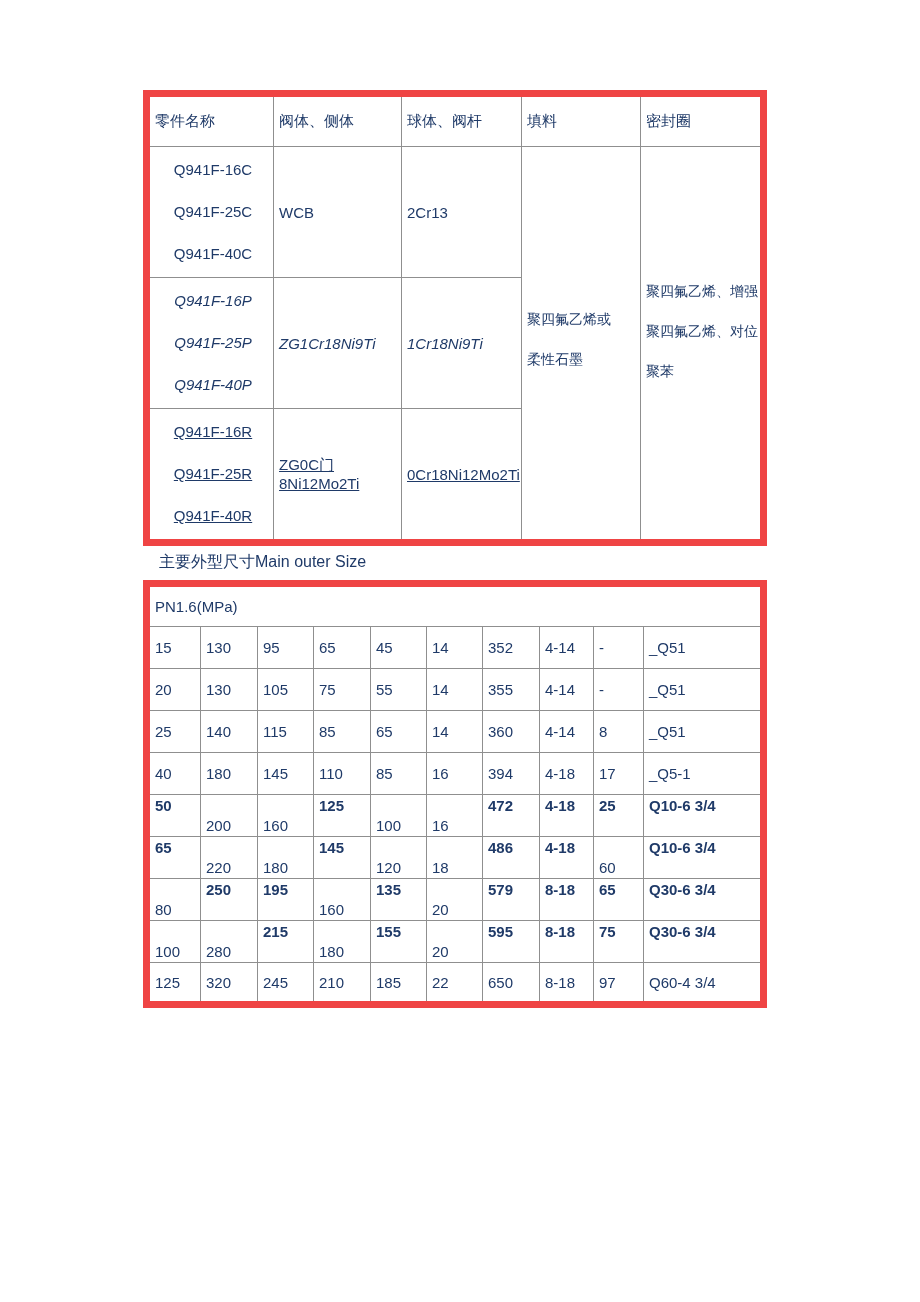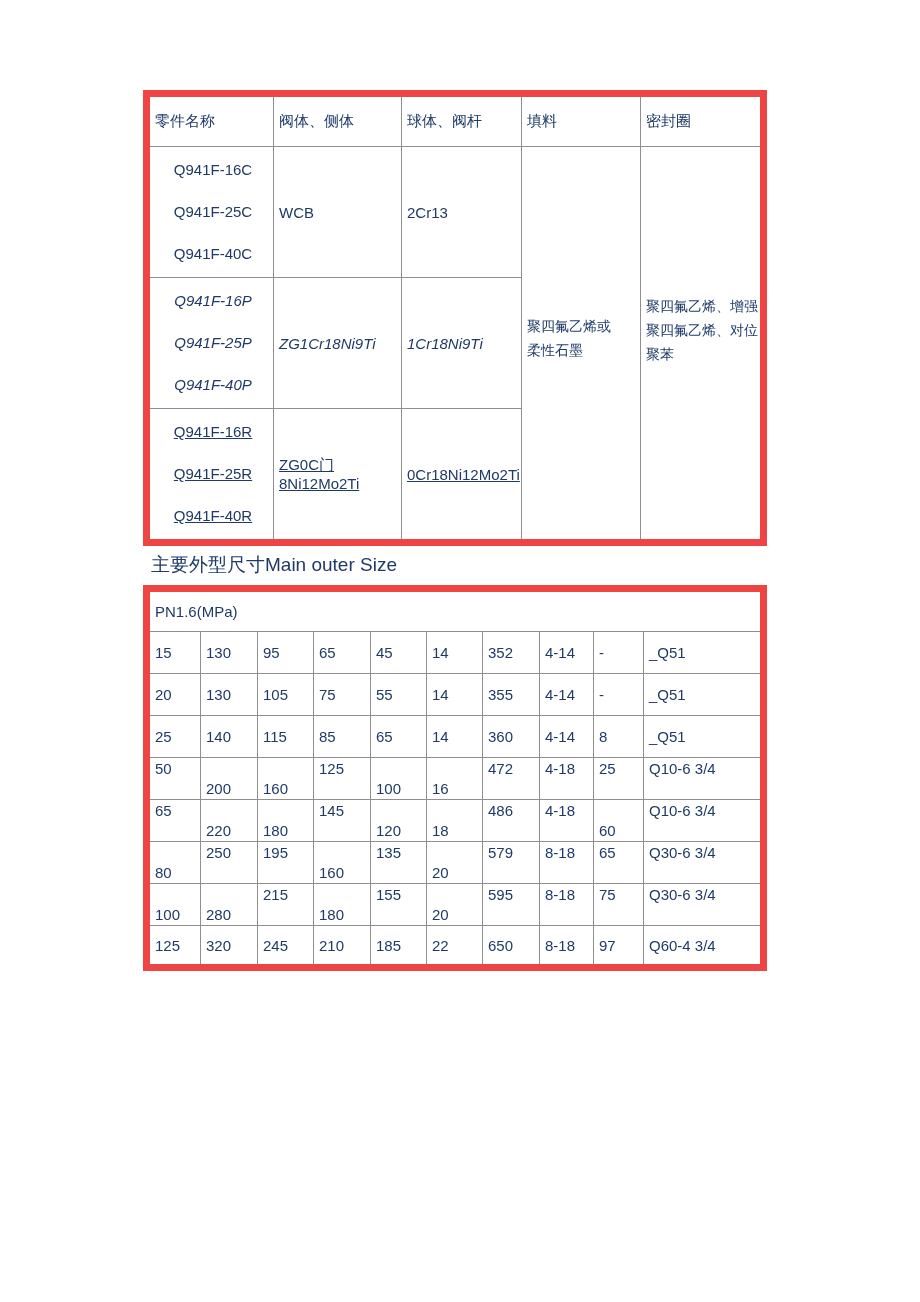--- a/index.html
+++ b/index.html
@@ -38,38 +38,37 @@
   .t1 tbody tr { height: 127px; }
   .t1 tbody tr:nth-child(2) { height: 131px; font-style: italic; }
   .t1 tbody tr:nth-child(3) { height: 131px; text-decoration: underline; }
   .models {
     white-space: pre-line;
     line-height: 42px;
     text-align: center;
   }
   .span-cell {
     white-space: pre-line;
-    line-height: 24px;
+    line-height: 40px;
     font-size: 14px;
     vertical-align: middle;
-    font-family: Liberation Mono, monospace;
   }
   .packing { padding-bottom: 10px; }
   .seal    { padding-bottom: 26px; }
   
   .caption {
-    margin: 6px 0 7px 8px;
-    font-size: 19px;
+    margin: 6px 0 7px 16px;
+    font-size: 16px;
   }
   
   .pn-row   { height: 43px; }
   .head-row { height: 80px; }
   .t2 th { white-space: pre-line; line-height: 1.45; }
   .t2 tr.data-row { height: 42px; }
-  .va-t { vertical-align: top; }
+  .va-t { vertical-align: top; font-weight: bold; }
   .va-m { vertical-align: middle; }
   .va-b { vertical-align: bottom; }
 </style>
 </head>
 <body>
 
 <div class="doc">
 
   <table class="t1">
     <colgroup>
@@ -167,20 +166,32 @@
           <td class="va-m">115</td>
           <td class="va-m">85</td>
           <td class="va-m">65</td>
           <td class="va-m">14</td>
           <td class="va-m">360</td>
           <td class="va-m">4-14</td>
           <td class="va-m">8</td>
           <td class="va-m">_Q51</td>
         </tr>
         <tr class="data-row">
+          <td class="va-m">40</td>
+          <td class="va-m">180</td>
+          <td class="va-m">145</td>
+          <td class="va-m">110</td>
+          <td class="va-m">85</td>
+          <td class="va-m">16</td>
+          <td class="va-m">394</td>
+          <td class="va-m">4-18</td>
+          <td class="va-m">17</td>
+          <td class="va-m">_Q5-1</td>
+        </tr>
+        <tr class="data-row">
           <td class="va-t">50</td>
           <td class="va-b">200</td>
           <td class="va-b">160</td>
           <td class="va-t">125</td>
           <td class="va-b">100</td>
           <td class="va-b">16</td>
           <td class="va-t">472</td>
           <td class="va-t">4-18</td>
           <td class="va-t">25</td>
           <td class="va-t">Q10-6 3/4</td>

